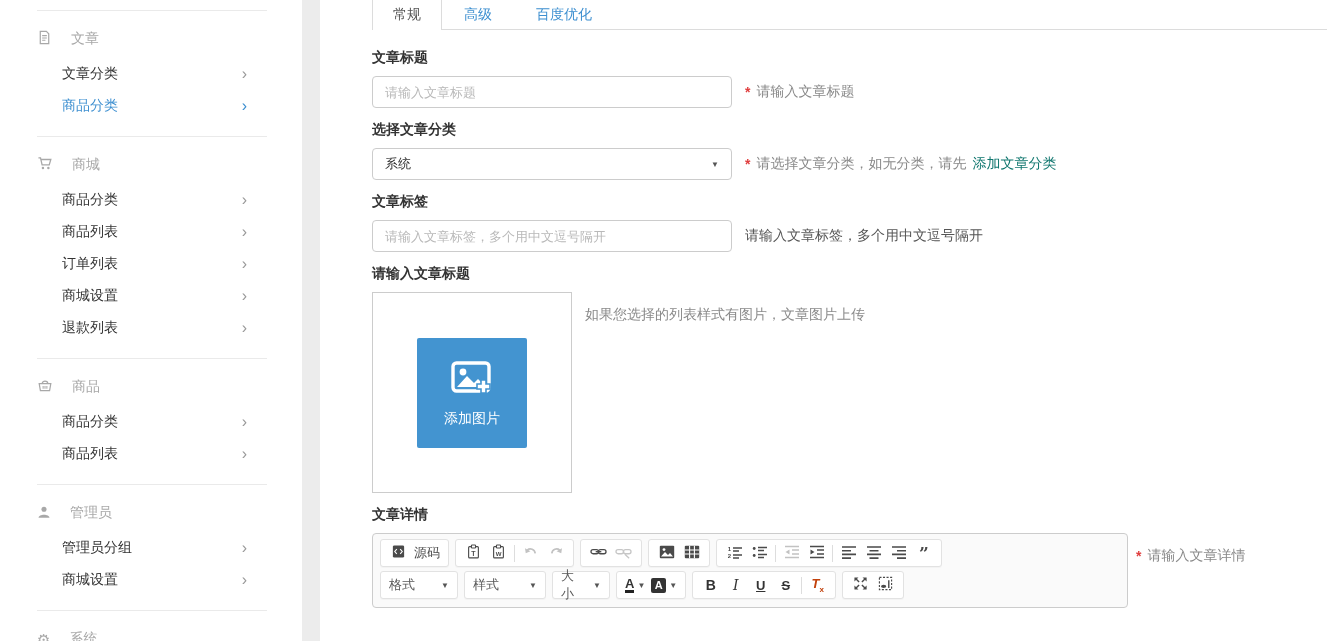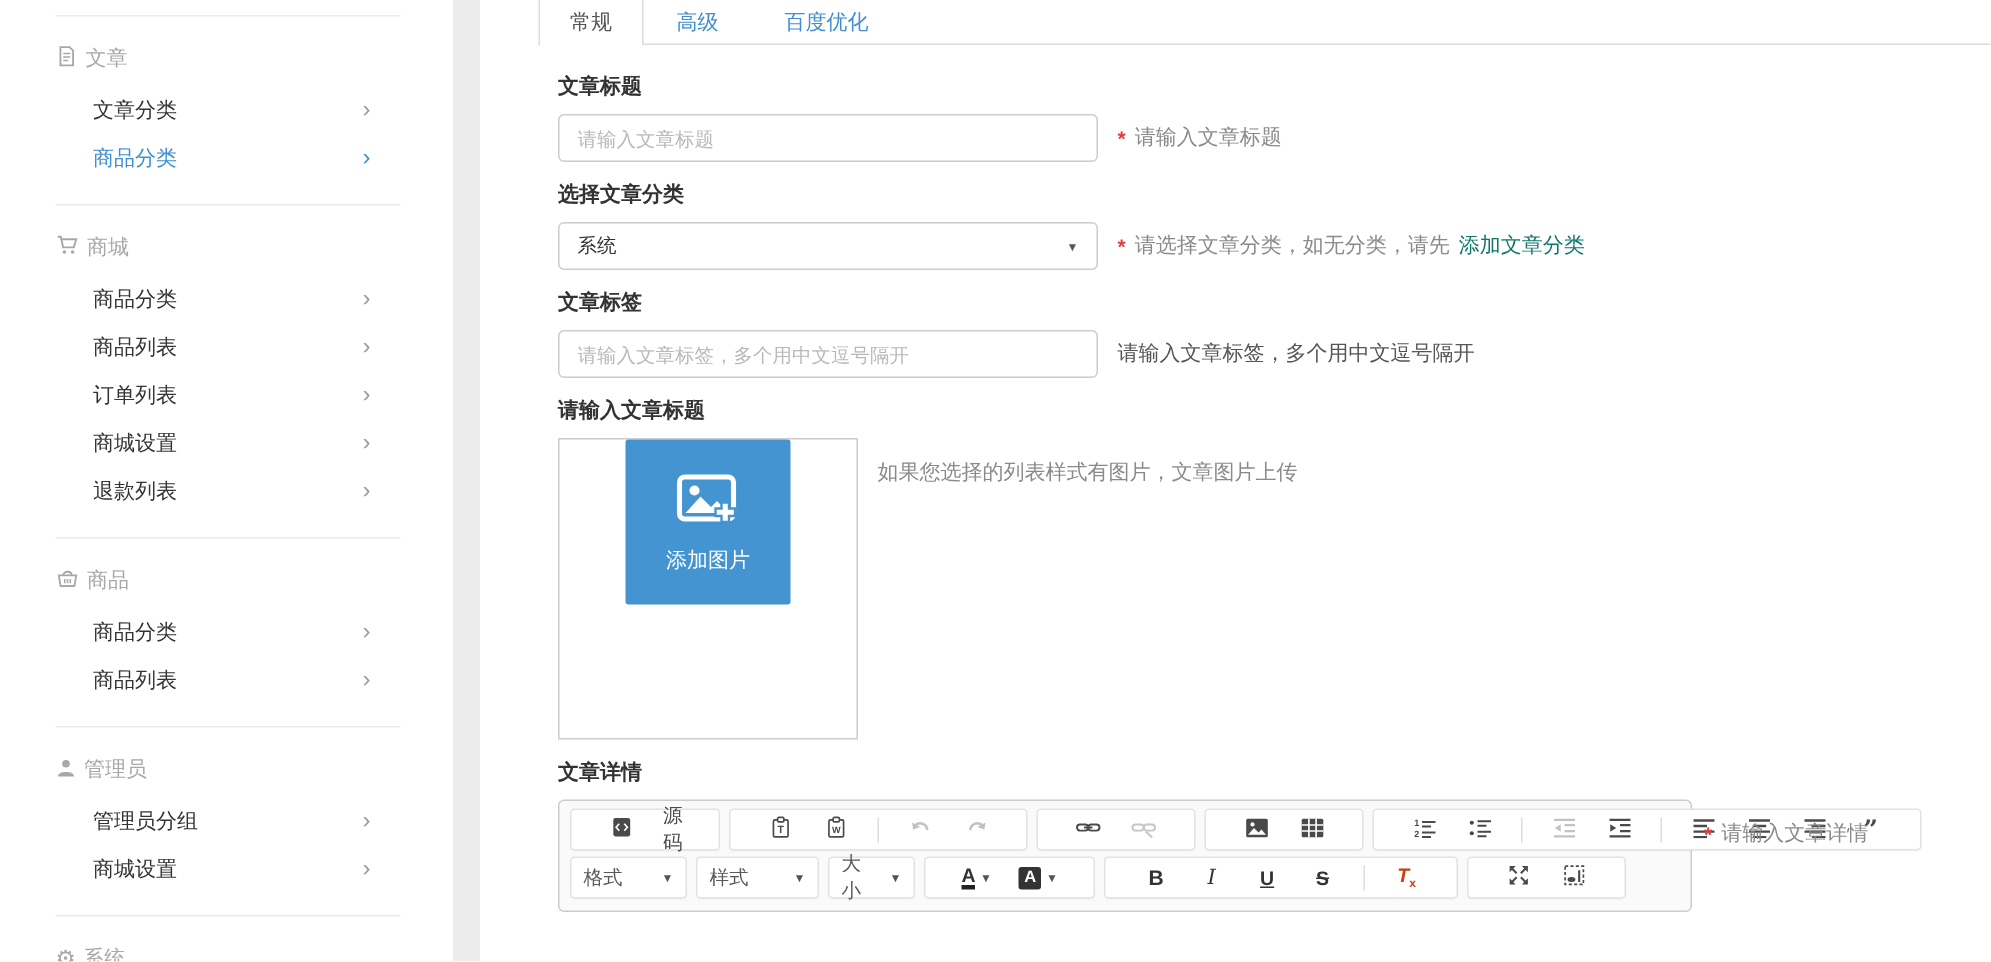--- a/index.html
+++ b/index.html
@@ -8,32 +8,32 @@
     width:1327px; height:641px; overflow:hidden;
     display:flex;
     background:#fff; color:#333;
     font-family:"Liberation Sans","DejaVu Sans",sans-serif;
     font-size:14px;
   }
 
   
   aside { width:302px; flex:none; background:#fff; padding-top:10px; }
   .side-section { border-top:1px solid #eaeaea; margin:0 35px 0 37px; padding:14px 0; }
-  .side-head { display:flex; align-items:center; gap:5px; height:28px; color:#a8a8a8; margin-bottom:5px; }
+  .side-head { display:flex; align-items:center; gap:19px; height:28px; color:#a8a8a8; margin-bottom:5px; }
   .side-head svg { flex:none; }
   .gear-glyph { font-size:15px; line-height:1; color:#a8a8a8; }
   .side-item { display:flex; align-items:center; height:32px; padding:0 20px 0 25px; color:#333; cursor:pointer; }
   .side-item .chev { margin-left:auto; color:#9a9a9a; font-size:16px; line-height:1; }
   .side-item.active, .side-item.active .chev { color:#3d8fd0; }
 
   
   main { flex:1; min-width:0; background:#fff; }
   .gutter { width:18px; flex:none; background:#ececec; }
 
-  .tabbar { margin-left:39px; height:30px; border-bottom:1px solid #dcdcdc; display:flex; align-items:stretch; }
+  .tabbar { margin-left:52px; height:30px; border-bottom:1px solid #dcdcdc; display:flex; align-items:stretch; }
   .tab { display:flex; align-items:center; padding:0 22px; color:#3d8fd0; cursor:pointer; }
   .tab.active { color:#555; background:#fff; border-left:1px solid #dcdcdc; border-right:1px solid #dcdcdc; margin-bottom:-1px; padding:0 20px; }
 
   .form { padding-left:52px; }
   .group { margin-top:13px; }
   .group.first { margin-top:19px; }
   .glabel { font-weight:bold; color:#333; margin-bottom:9px; }
   .row { display:flex; align-items:center; }
   .row.top { align-items:flex-start; }
 
@@ -48,32 +48,32 @@
     padding:0 12px; display:flex; align-items:center; font-size:13px; color:#333;
     background:#fff; cursor:pointer;
   }
   .selectbox .sarr { margin-left:auto; font-size:8px; color:#555; }
 
   .hint { margin-left:13px; color:#8a8a8a; display:flex; align-items:center; gap:6px; white-space:nowrap; }
   .hint.dark { color:#555; }
   .req { color:#e03e3e; font-weight:bold; }
   .hlink { color:#0f766e; cursor:pointer; }
 
-  .upbox { width:200px; height:201px; border:1px solid #ccc; display:flex; align-items:flex-start; justify-content:center; background:#fff; }
+  .upbox { width:200px; height:201px; border:1px solid #ccc; display:flex; align-items:center; justify-content:center; background:#fff; }
   .uptile { width:110px; height:110px; background:#4394d0; border-radius:2px; display:flex; flex-direction:column;
             align-items:center; justify-content:center; gap:7px; cursor:pointer; }
   .uptile .txt { color:#fff; }
   .imghint { margin-top:14px; }
 
   
   .edwrap { display:flex; align-items:flex-start; }
   .editor { width:756px; flex:none; border:1px solid #ccc; border-radius:4px; background:#fafafa; }
   .toolbar { padding:5px 7px 4px; }
   .trow { display:flex; gap:6px; margin-bottom:4px; }
-  .tgroup { display:inline-flex; align-items:center; height:28px; padding:0 24px; gap:18px;
+  .tgroup { display:inline-flex; align-items:center; height:28px; padding:0 8px; gap:6px;
             background:#fff; border:1px solid #e2e2e2; border-radius:3px; box-shadow:0 1px 1px rgba(0,0,0,.03); }
   .tbtn { display:flex; align-items:center; justify-content:center; min-width:19px; height:20px; cursor:pointer; }
   .tsep { width:1px; height:17px; background:#ddd; }
   .srclbl { font-size:13px; color:#4a4a4a; }
   .combo { display:flex; align-items:center; height:28px; padding:0 8px; background:#fff;
            border:1px solid #e2e2e2; border-radius:3px; cursor:pointer; box-shadow:0 1px 1px rgba(0,0,0,.03); }
   .combo .cl { font-size:13px; color:#595959; }
   .combo .ca { margin-left:auto; font-size:8px; color:#555; padding-left:8px; }
   .c-format { width:78px; } .c-style { width:82px; } .c-size { width:58px; }
   .bB { font-weight:bold; font-size:14px; color:#333; }

